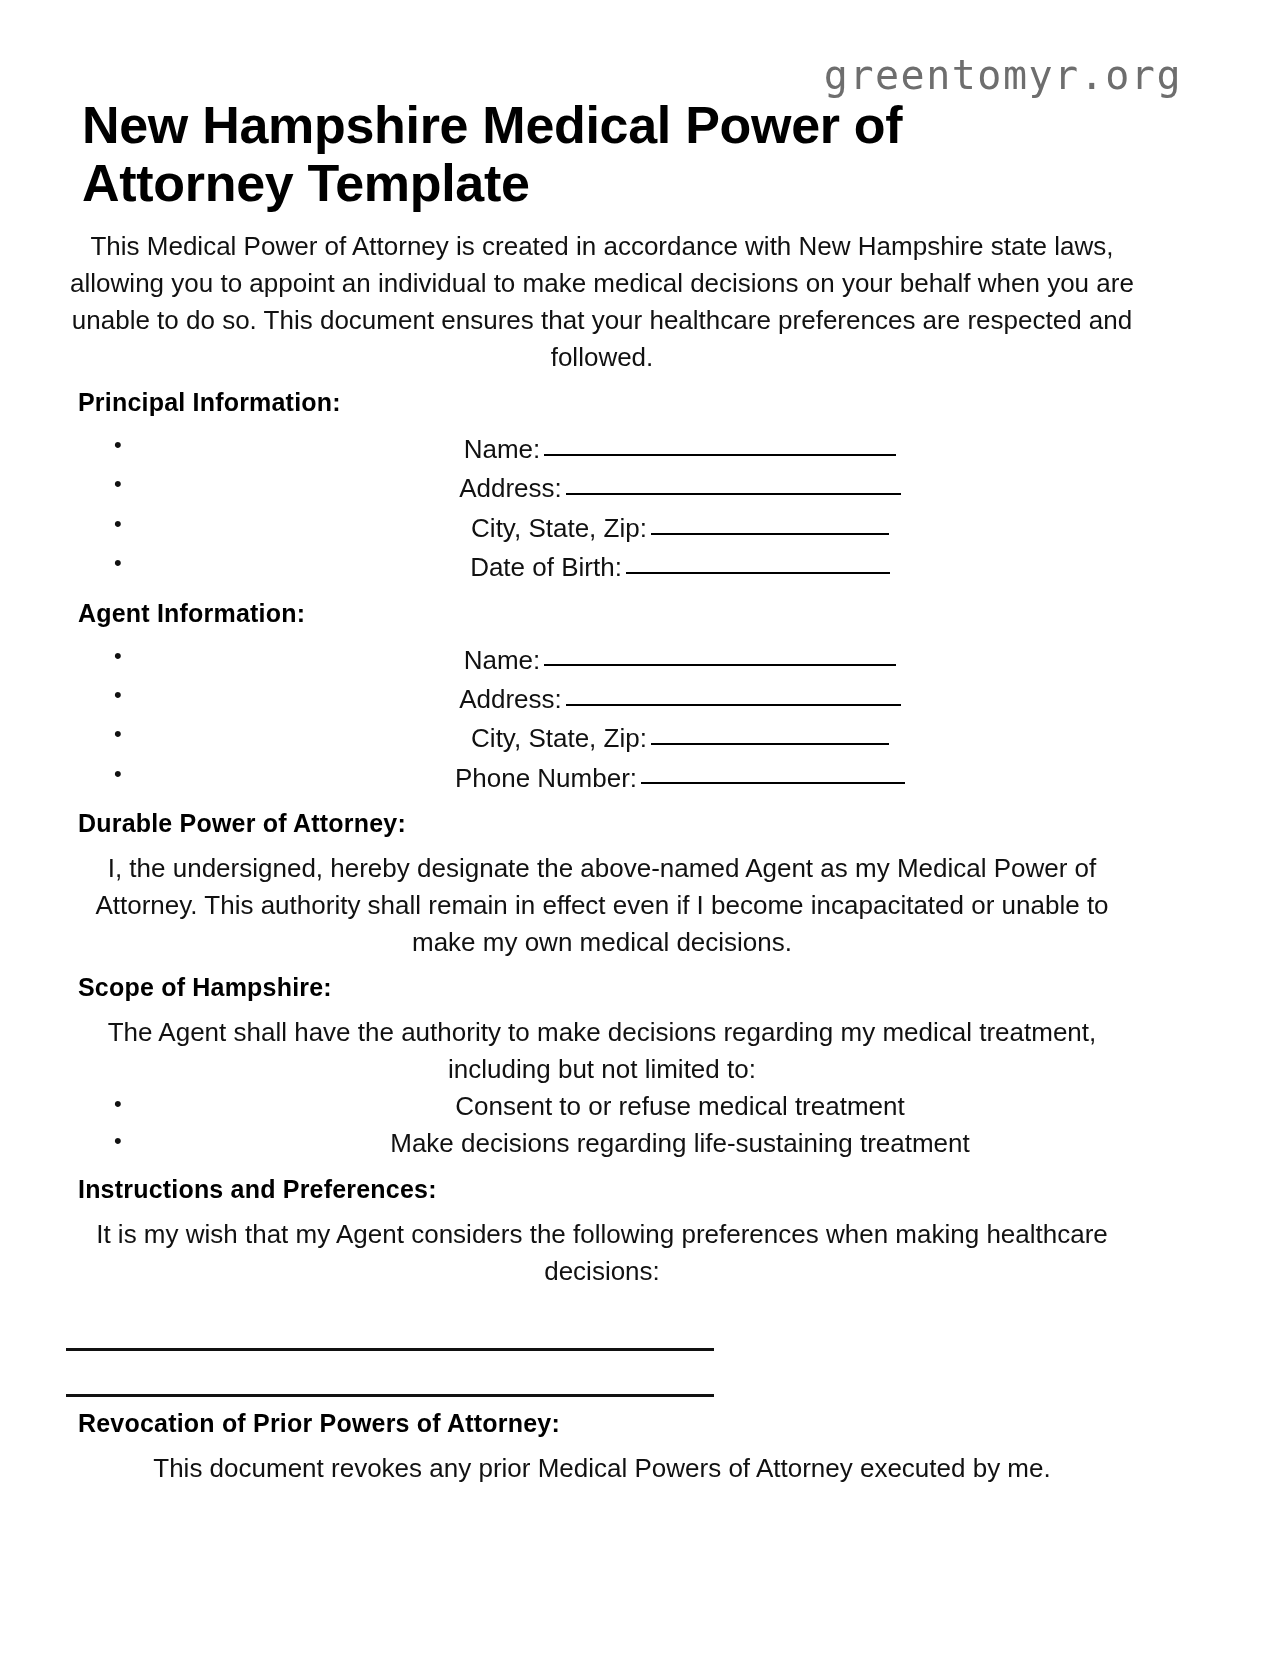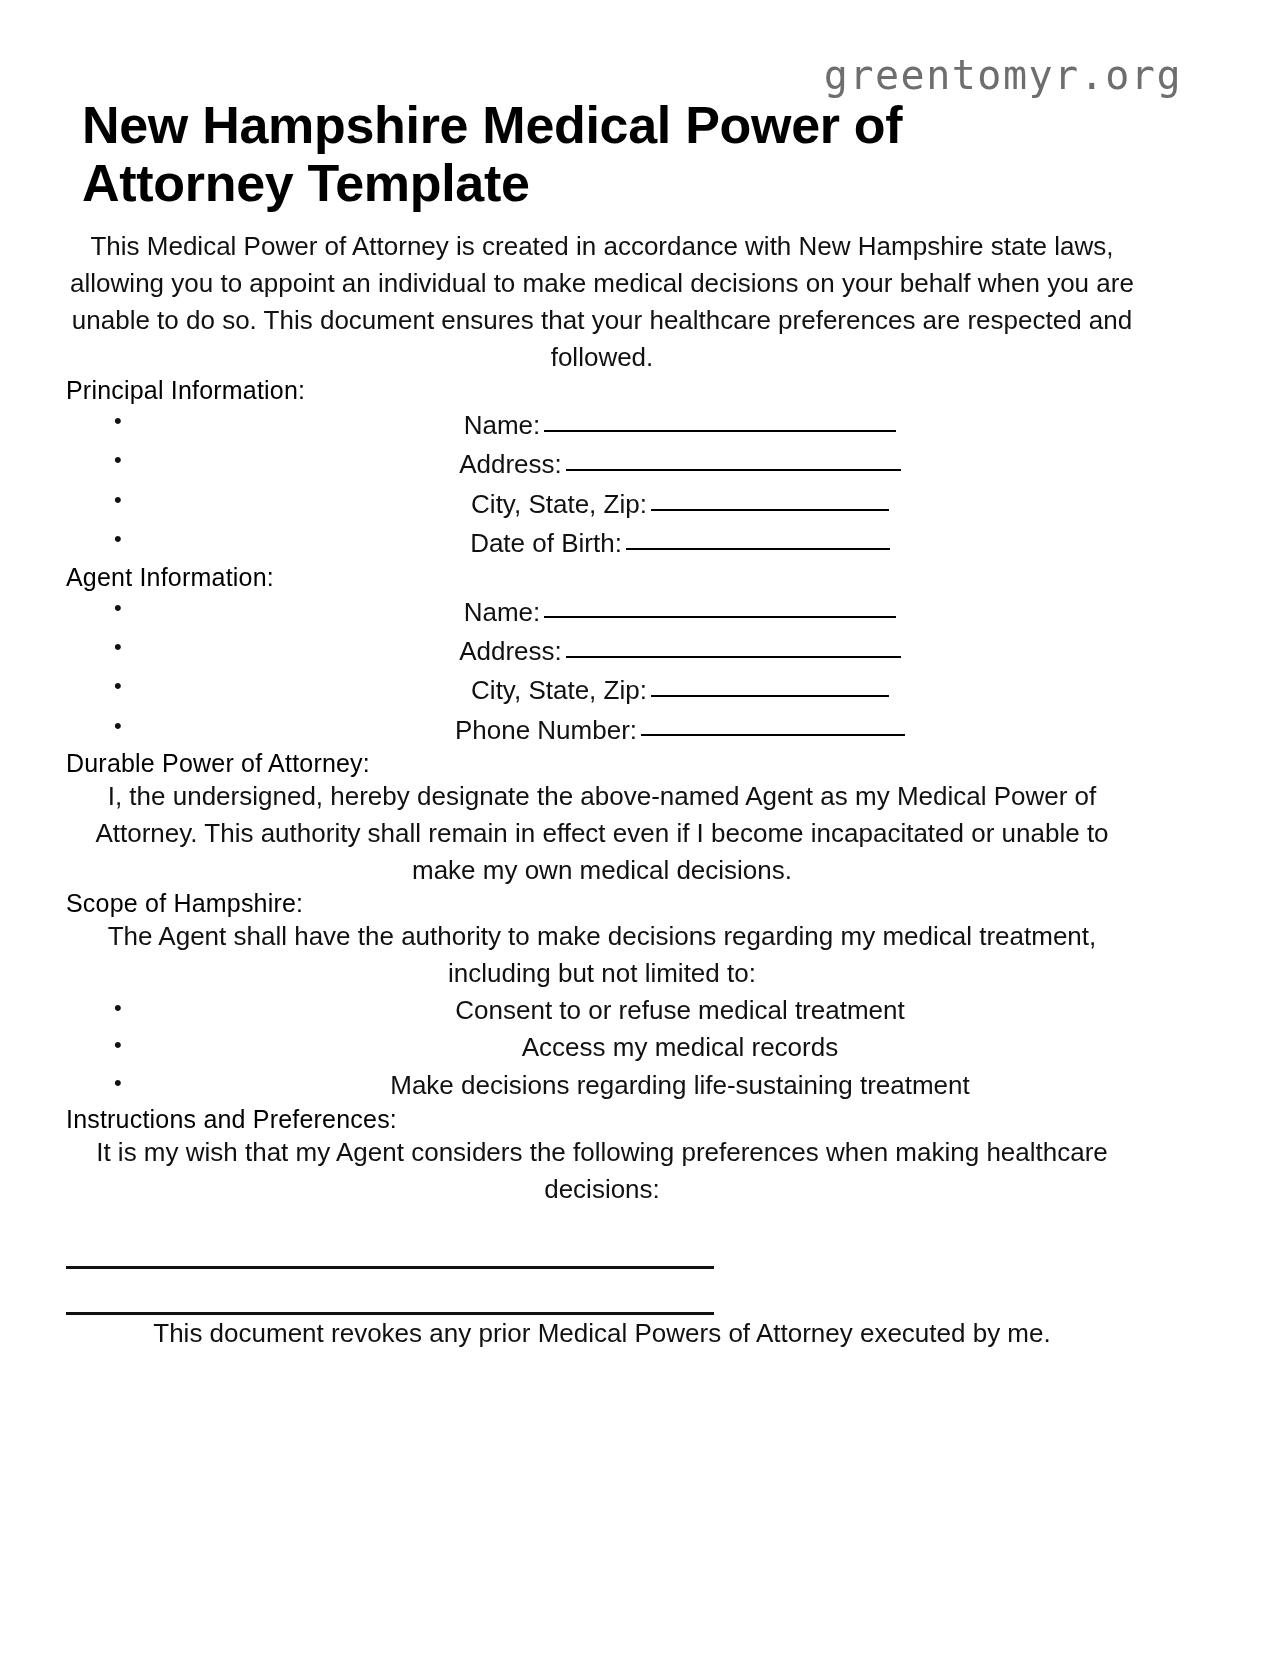--- a/index.html
+++ b/index.html
@@ -50,23 +50,23 @@
     line-height: 1.42;
     font-stretch: semi-condensed;
     max-width: 1072px;
     color: #111;
     text-align: center;
   }
   .intro {
     margin-top: 42px;
   }
   h2.section-heading {
-    margin: 0;
+    margin: 12px;
     font-size: 25px;
-    font-weight: normal;
+    font-weight: bold;
     font-stretch: condensed;
     letter-spacing: 0.2px;
     color: #000;
   }
   .gap-before-heading { margin-top: 42px; }
   .gap-after-heading  { margin-top: 26px; }
   .gap-para           { margin-top: 30px; }
 
   ul.bullets {
     margin: 0;
@@ -138,27 +138,27 @@
   <h2 class="section-heading gap-before-heading">Durable Power of Attorney:</h2>
 
   <p class="body-text gap-para">I, the undersigned, hereby designate the above-named Agent as my Medical Power of Attorney. This authority shall remain in effect even if I become incapacitated or unable to make my own medical decisions.</p>
 
   <h2 class="section-heading gap-before-heading">Scope of Hampshire:</h2>
 
   <p class="body-text gap-para">The Agent shall have the authority to make decisions regarding my medical treatment, including but not limited to:</p>
 
   <ul class="bullets gap-after-heading">
     <li>Consent to or refuse medical treatment</li>
-    <li>Access my medical records</li>
     <li>Make decisions regarding life-sustaining treatment</li>
   </ul>
 
   <h2 class="section-heading gap-before-heading">Instructions and Preferences:</h2>
 
   <p class="body-text gap-para">It is my wish that my Agent considers the following preferences when making healthcare decisions:</p>
 
   <hr class="rule rule-1">
   <hr class="rule rule-2">
 
+  <h2 class="section-heading gap-before-heading">Revocation of Prior Powers of Attorney:</h2>
 
   <p class="body-text gap-para">This document revokes any prior Medical Powers of Attorney executed by me.</p>
 
 </div>
 
 </body></html>

